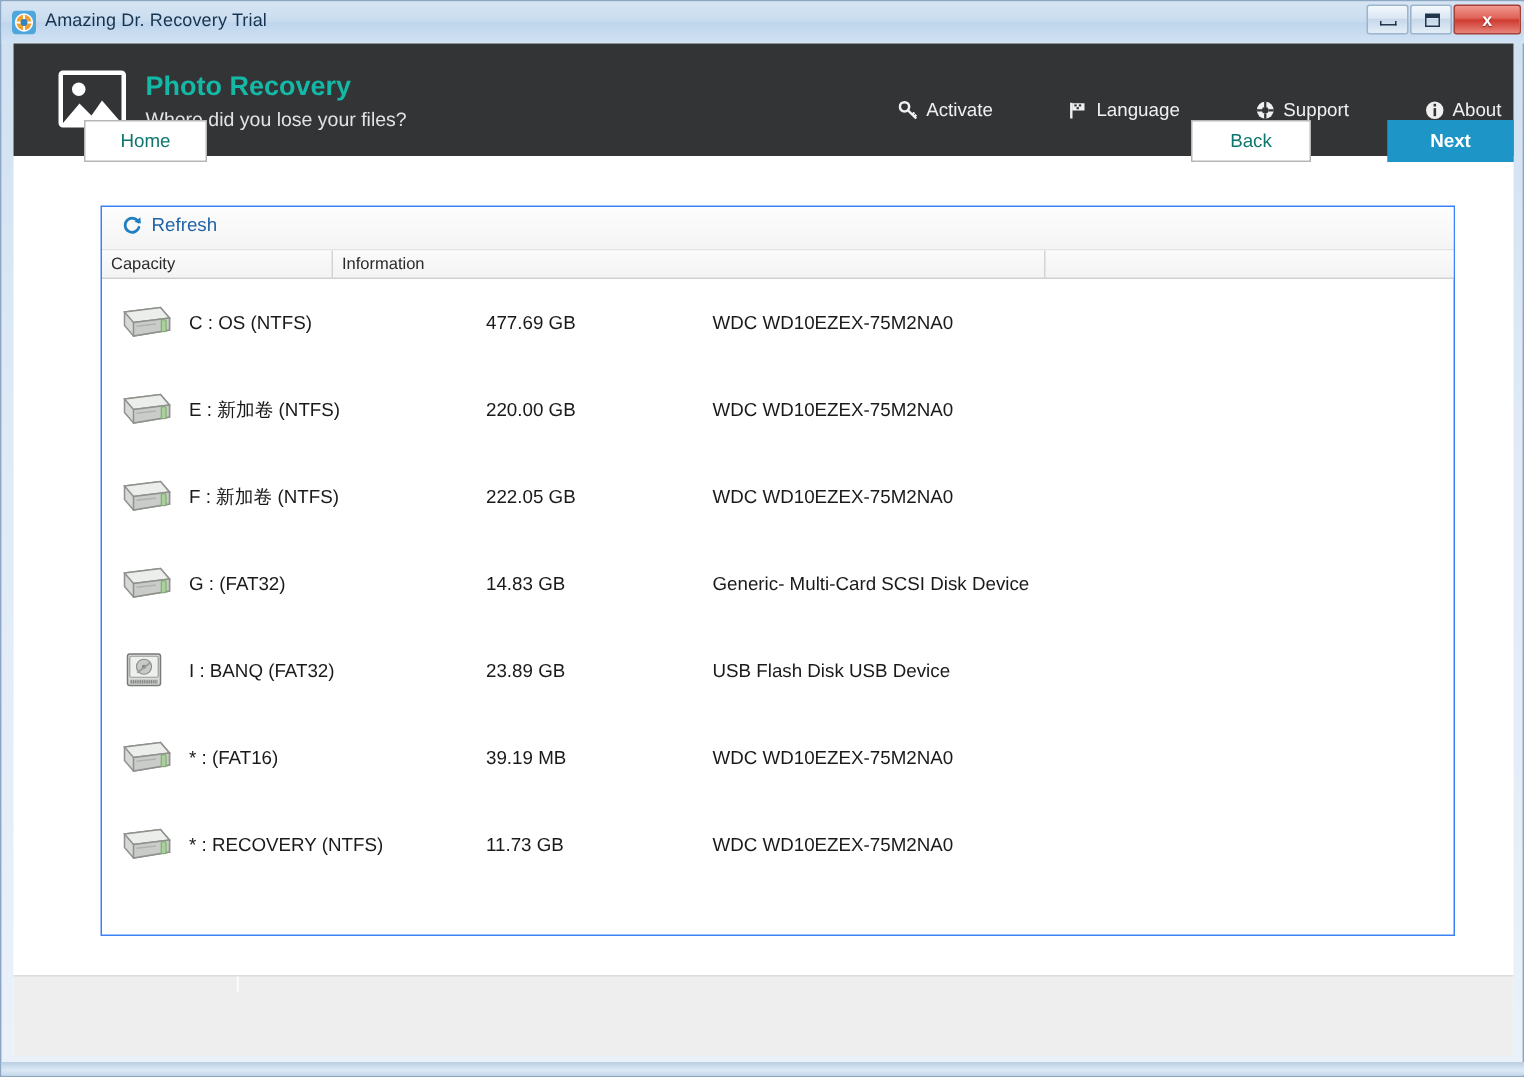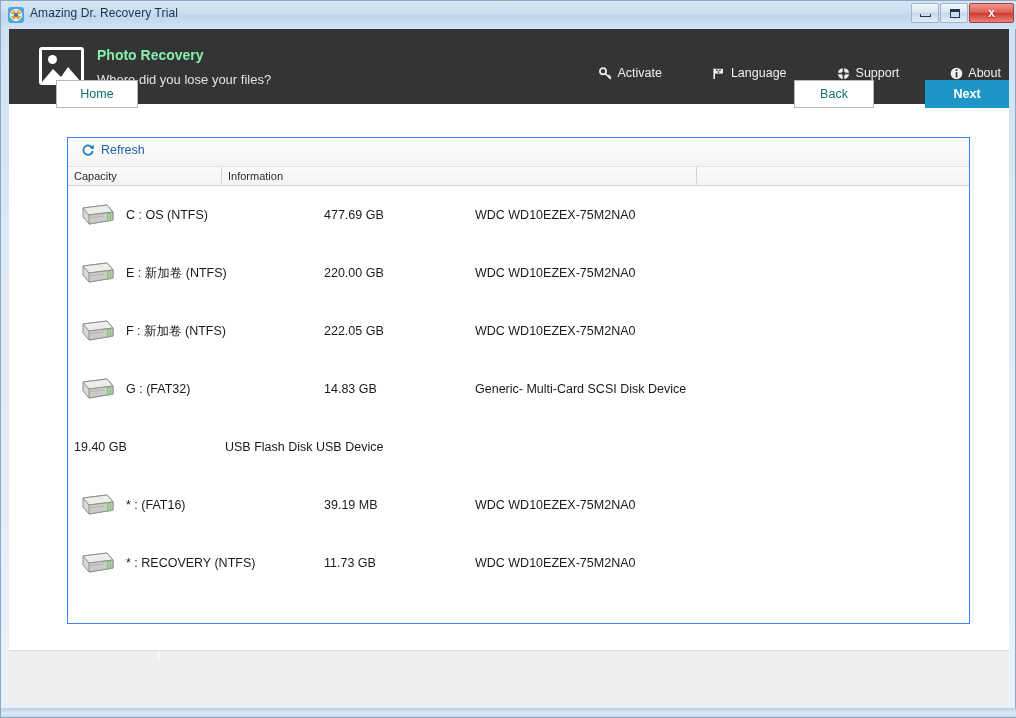--- a/index.html
+++ b/index.html
@@ -100,21 +100,21 @@
     position: absolute; left: 6px; top: 5px;
     width: 9px; height: 9px;
     background: #ffffff; border-radius: 50%;
   }
   .photo-icon .mount {
     position: absolute; left: 0; bottom: 0;
     width: 100%; height: 19px;
   }
   .hdr-title {
     position: absolute; left: 88px; top: 18px;
-    font-size: 14px; font-weight: bold; color: #86efac;
+    font-size: 18px; font-weight: bold; color: #14b8a6;
   }
   .hdr-sub {
     position: absolute; left: 88px; top: 43px;
     font-size: 13px; color: #e3e3e3;
   }
   .hdr-menu {
     position: absolute; right: 8px; top: 37px;
     display: flex; align-items: center; gap: 27px;
   }
   .hdr-item {
@@ -423,21 +423,35 @@
                   <rect x="29.5" y="11.2" width="3.2" height="8" rx="1" fill="#a9d29a" stroke="#7aa96c" stroke-width=".7"></rect>
                   <path d="M13 15.5 L26 14" stroke="#b0b3af" stroke-width="1"></path>
                 </svg>
               </span>
               <span class="label">G :   (FAT32)</span>
             </div>
             <div class="cell-cap">14.83 GB</div>
             <div class="cell-info">Generic- Multi-Card  SCSI Disk Device</div>
           </div>
           <div class="row">
-            <div class="cell-cap">19.40 GB</div>
+            <div class="cell-part">
+              <span class="drv">
+                <svg width="36" height="26" viewBox="0 0 36 26">
+                  <rect x="7" y="2" width="22" height="21" rx="1.5" fill="#dcdedb" stroke="#777976" stroke-width="1"></rect>
+                  <rect x="8.5" y="3.5" width="19" height="14" rx="1" fill="#eef0ed" stroke="#9a9c99" stroke-width=".8"></rect>
+                  <circle cx="18" cy="10.5" r="5" fill="#c8cac7" stroke="#8d8f8c" stroke-width=".8"></circle>
+                  <circle cx="18" cy="10.5" r="1.4" fill="#7d7f7c"></circle>
+                  <path d="M13.5 14.5 L22.5 7.5" stroke="#9a9c99" stroke-width="1.2"></path>
+                  <rect x="8.5" y="19" width="19" height="3" fill="#b9bbb8"></rect>
+                  <path d="M9.5 19.5 L9.5 21.5 M11 19.5 L11 21.5 M12.5 19.5 L12.5 21.5 M14 19.5 L14 21.5 M15.5 19.5 L15.5 21.5 M17 19.5 L17 21.5 M18.5 19.5 L18.5 21.5 M20 19.5 L20 21.5 M21.5 19.5 L21.5 21.5 M23 19.5 L23 21.5 M24.5 19.5 L24.5 21.5 M26 19.5 L26 21.5" stroke="#7d7f7c" stroke-width=".7"></path>
+                </svg>
+              </span>
+              <span class="label">I : BANQ  (FAT32)</span>
+            </div>
+            <div class="cell-cap">23.89 GB</div>
             <div class="cell-info">USB  Flash Disk  USB Device</div>
           </div>
           <div class="row">
             <div class="cell-part">
               <span class="drv">
                 <svg width="36" height="26" viewBox="0 0 36 26">
                   <path d="M5 6 L29 3 L35 10 L35 18 L11 22 L5 15 Z" fill="#d7d9d6" stroke="#8e918c" stroke-width="1"></path>
                   <path d="M5 6 L29 3 L35 10 L11 13 Z" fill="#eceeeb" stroke="#8e918c" stroke-width="1"></path>
                   <path d="M11 13 L35 10 L35 18 L11 22 Z" fill="#c9ccc8" stroke="#8e918c" stroke-width="1"></path>
                   <rect x="29.5" y="11.2" width="3.2" height="8" rx="1" fill="#a9d29a" stroke="#7aa96c" stroke-width=".7"></rect>

